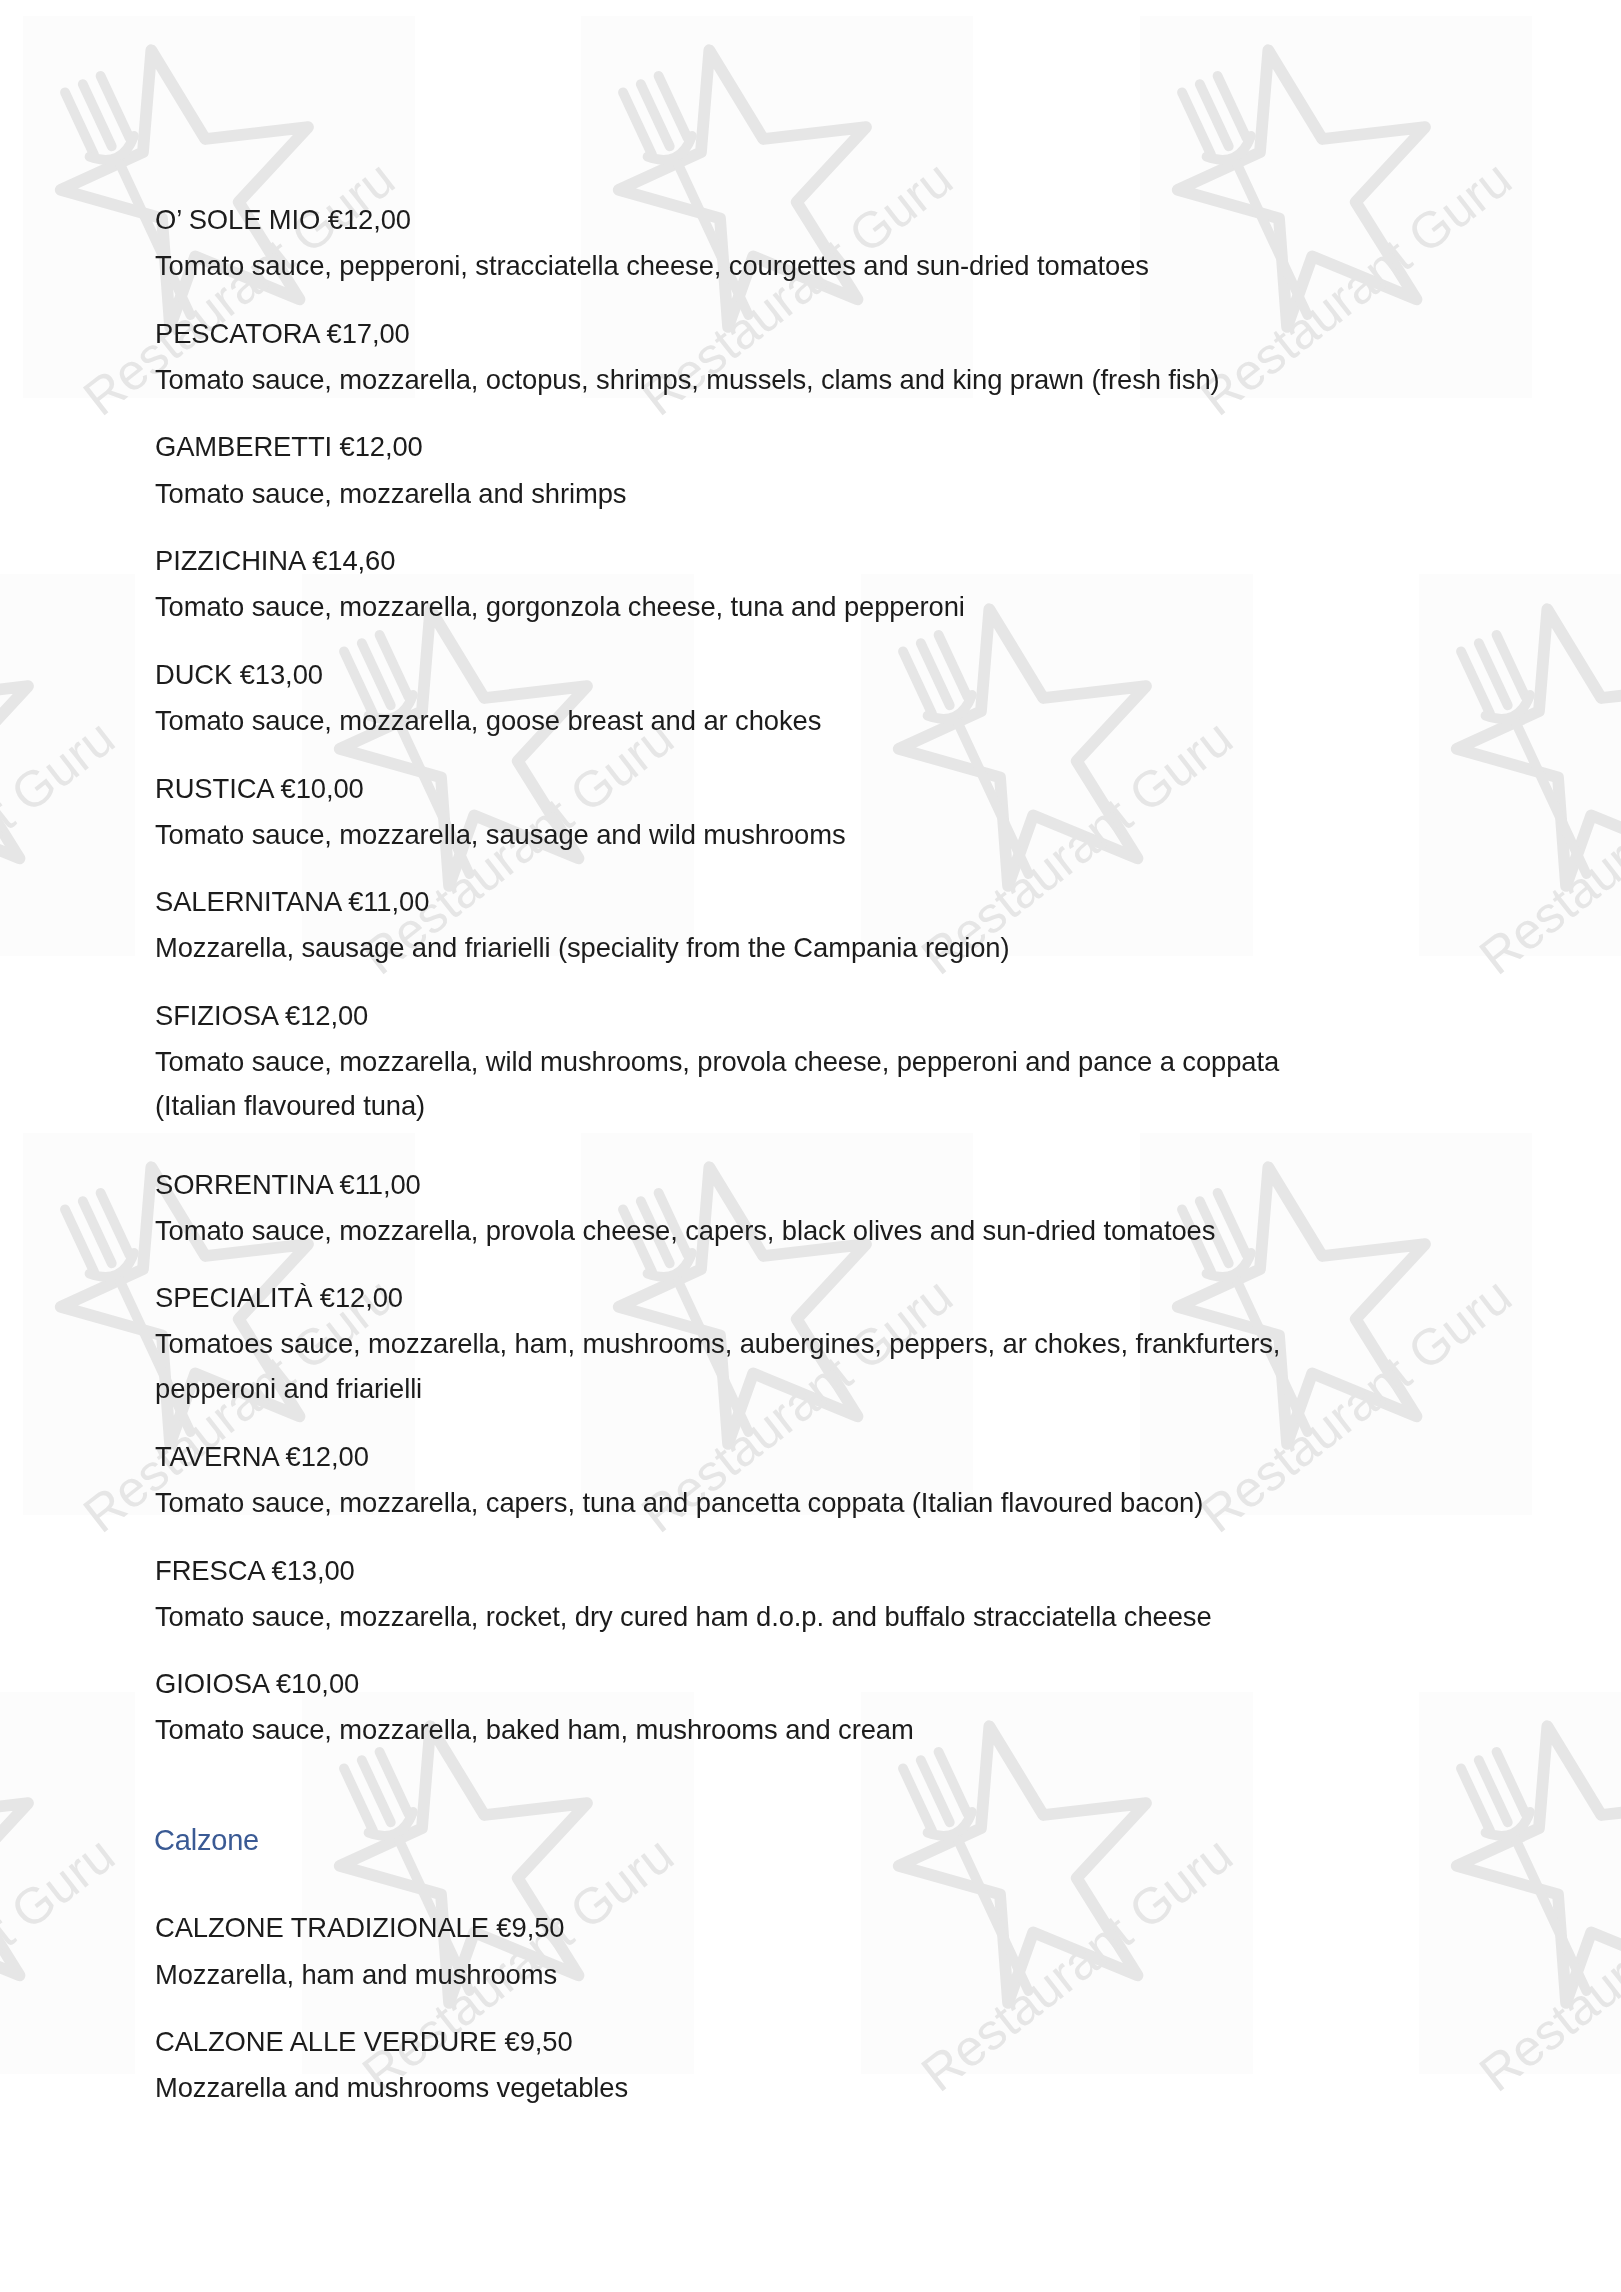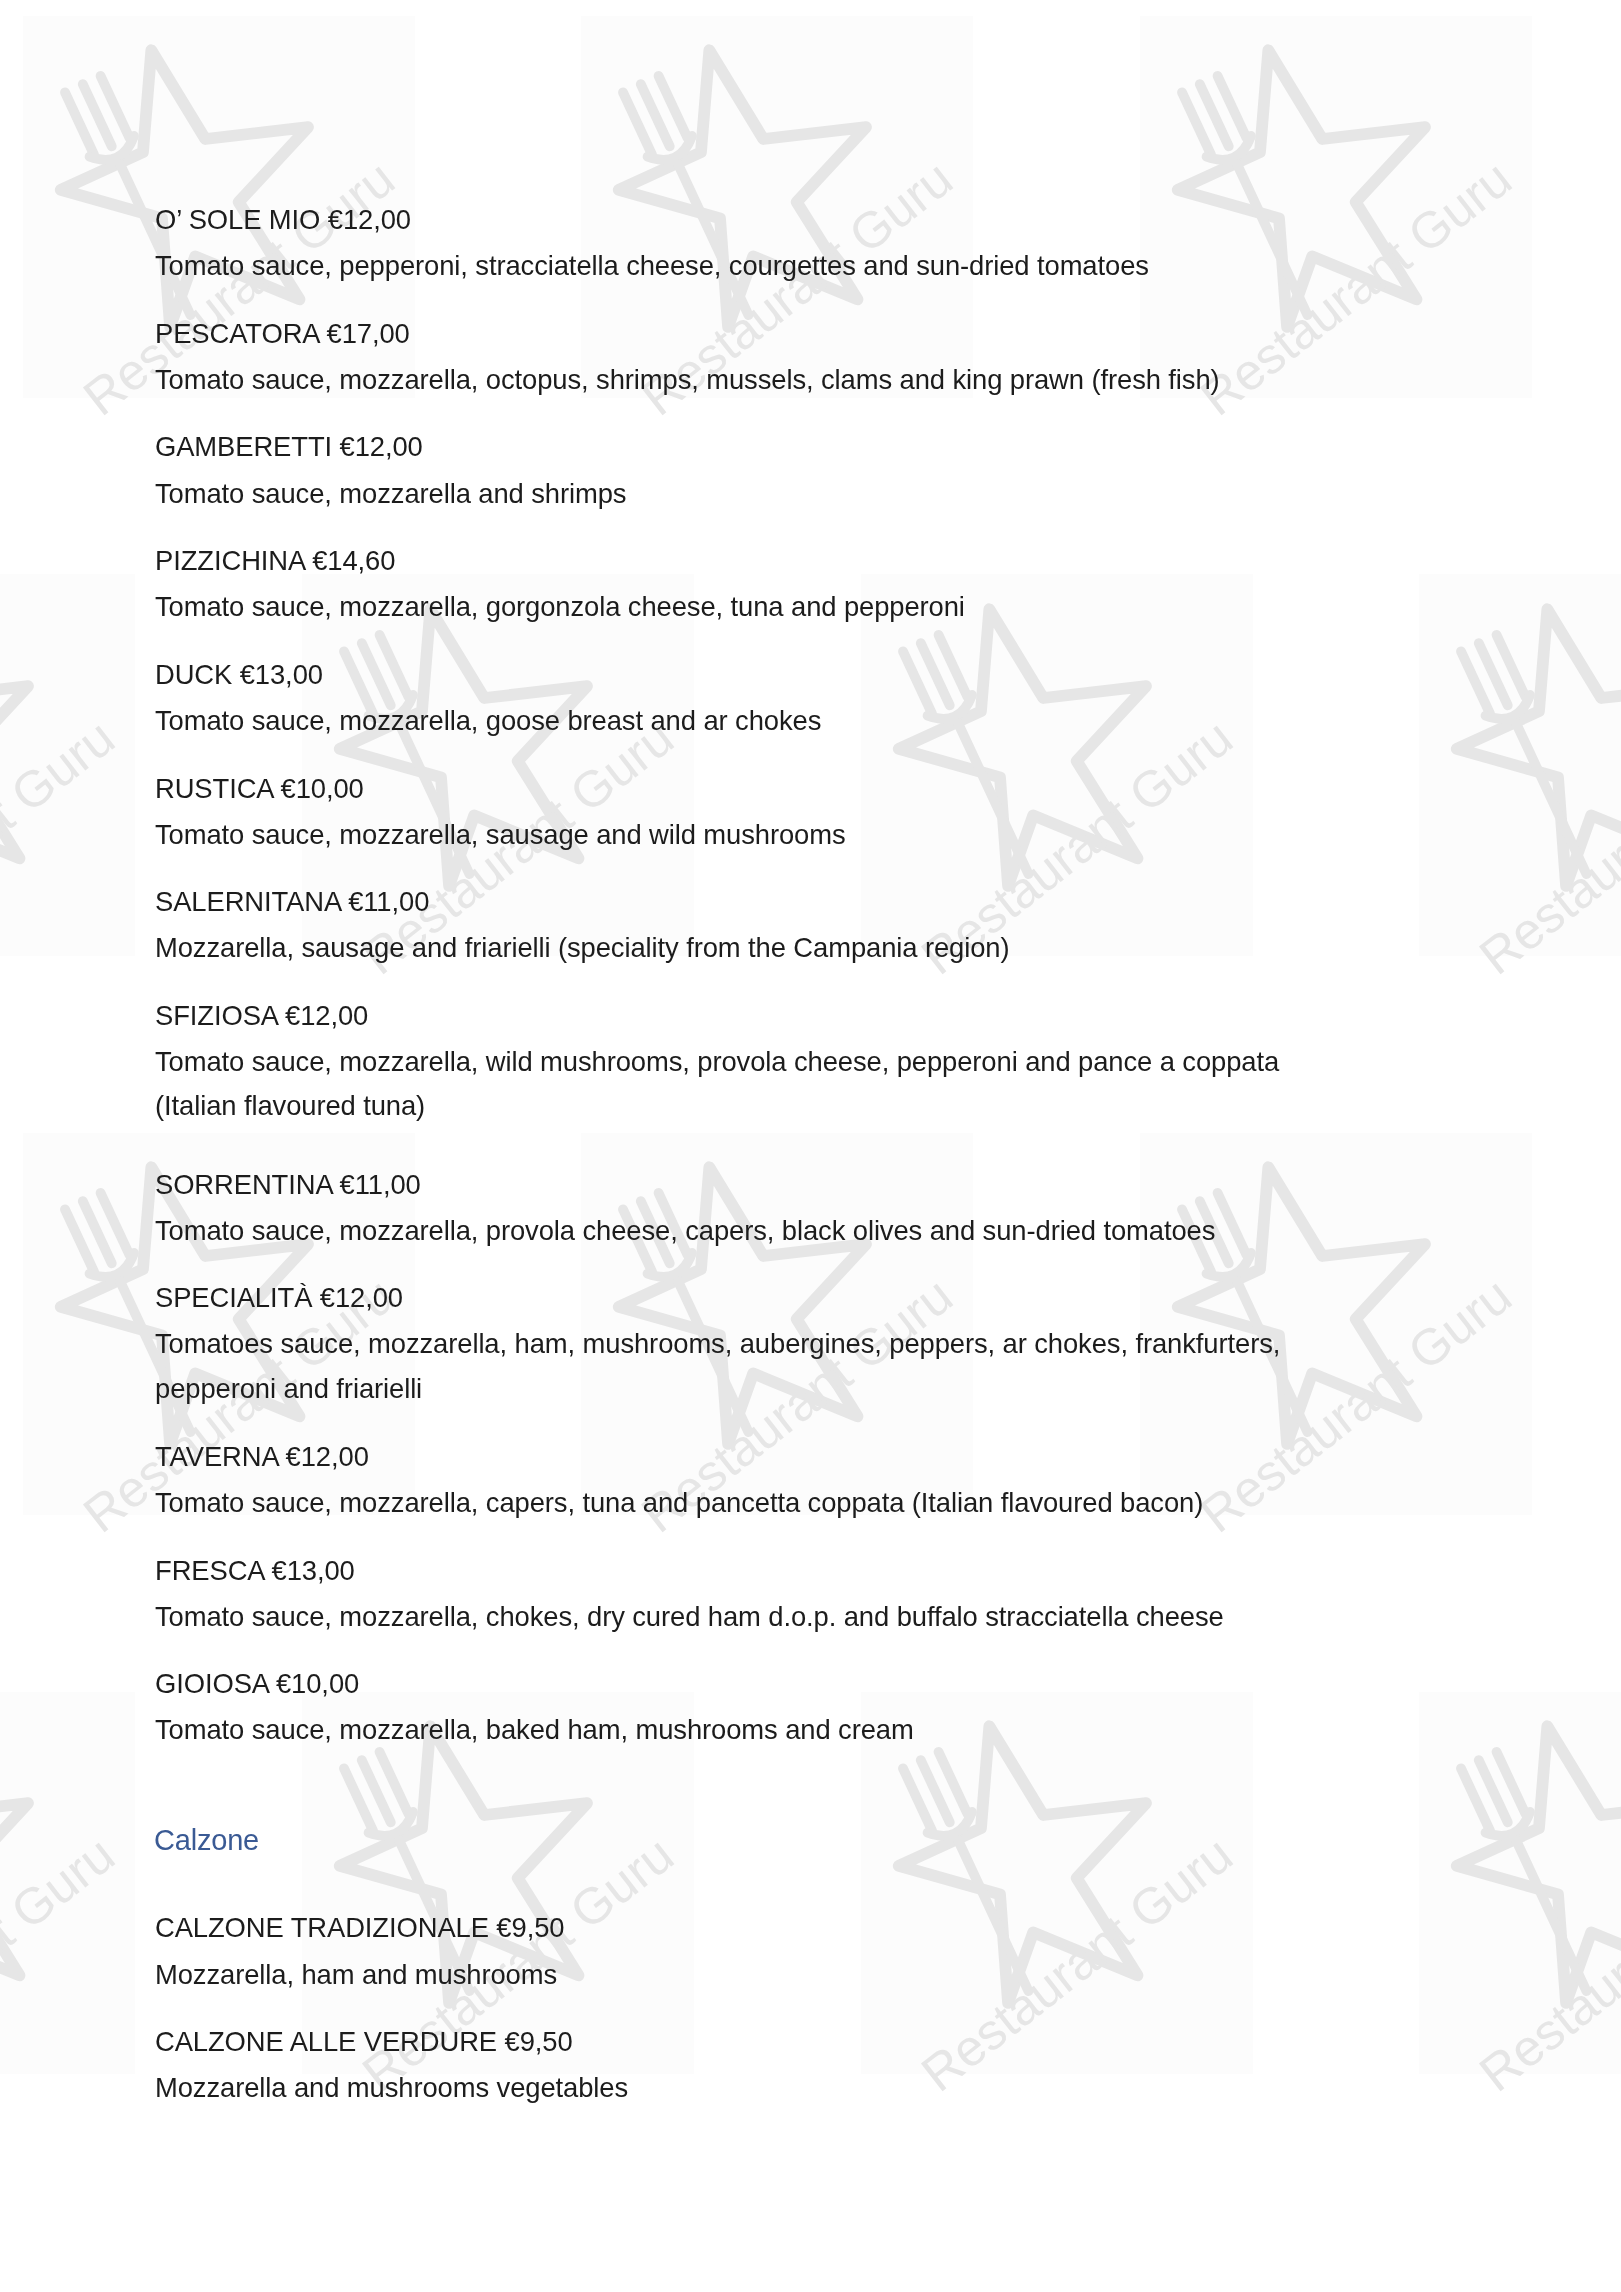--- a/index.html
+++ b/index.html
@@ -185,21 +185,21 @@
     <div class="line item-desc" style="top:1206px">Tomato sauce, mozzarella, provola cheese, capers, black olives and sun-dried tomatoes</div>
 
     <div class="line item-title" style="top:1273px">SPECIALITÀ €12,00</div>
     <div class="line item-desc" style="top:1319px">Tomatoes sauce, mozzarella, ham, mushrooms, aubergines, peppers, ar  chokes, frankfurters,</div>
     <div class="line item-desc" style="top:1364px">pepperoni and friarielli</div>
 
     <div class="line item-title" style="top:1432px">TAVERNA €12,00</div>
     <div class="line item-desc" style="top:1478px">Tomato sauce, mozzarella, capers, tuna and pancetta coppata (Italian flavoured bacon)</div>
 
     <div class="line item-title" style="top:1546px">FRESCA €13,00</div>
-    <div class="line item-desc" style="top:1592px">Tomato sauce, mozzarella, chokes, dry cured ham d.o.p. and buffalo stracciatella cheese</div>
+    <div class="line item-desc" style="top:1592px">Tomato sauce, mozzarella, rocket, dry cured ham d.o.p. and buffalo stracciatella cheese</div>
 
     <div class="line item-title" style="top:1659px">GIOIOSA €10,00</div>
     <div class="line item-desc" style="top:1705px">Tomato sauce, mozzarella, baked ham, mushrooms and cream</div>
   </section>
 
   <section>
     <h2 class="section-heading" style="top:1809px; margin:0; font-weight:normal;">Calzone</h2>
 
     <div class="line item-title" style="top:1903px">CALZONE TRADIZIONALE €9,50</div>
     <div class="line item-desc" style="top:1950px">Mozzarella, ham and mushrooms</div>

